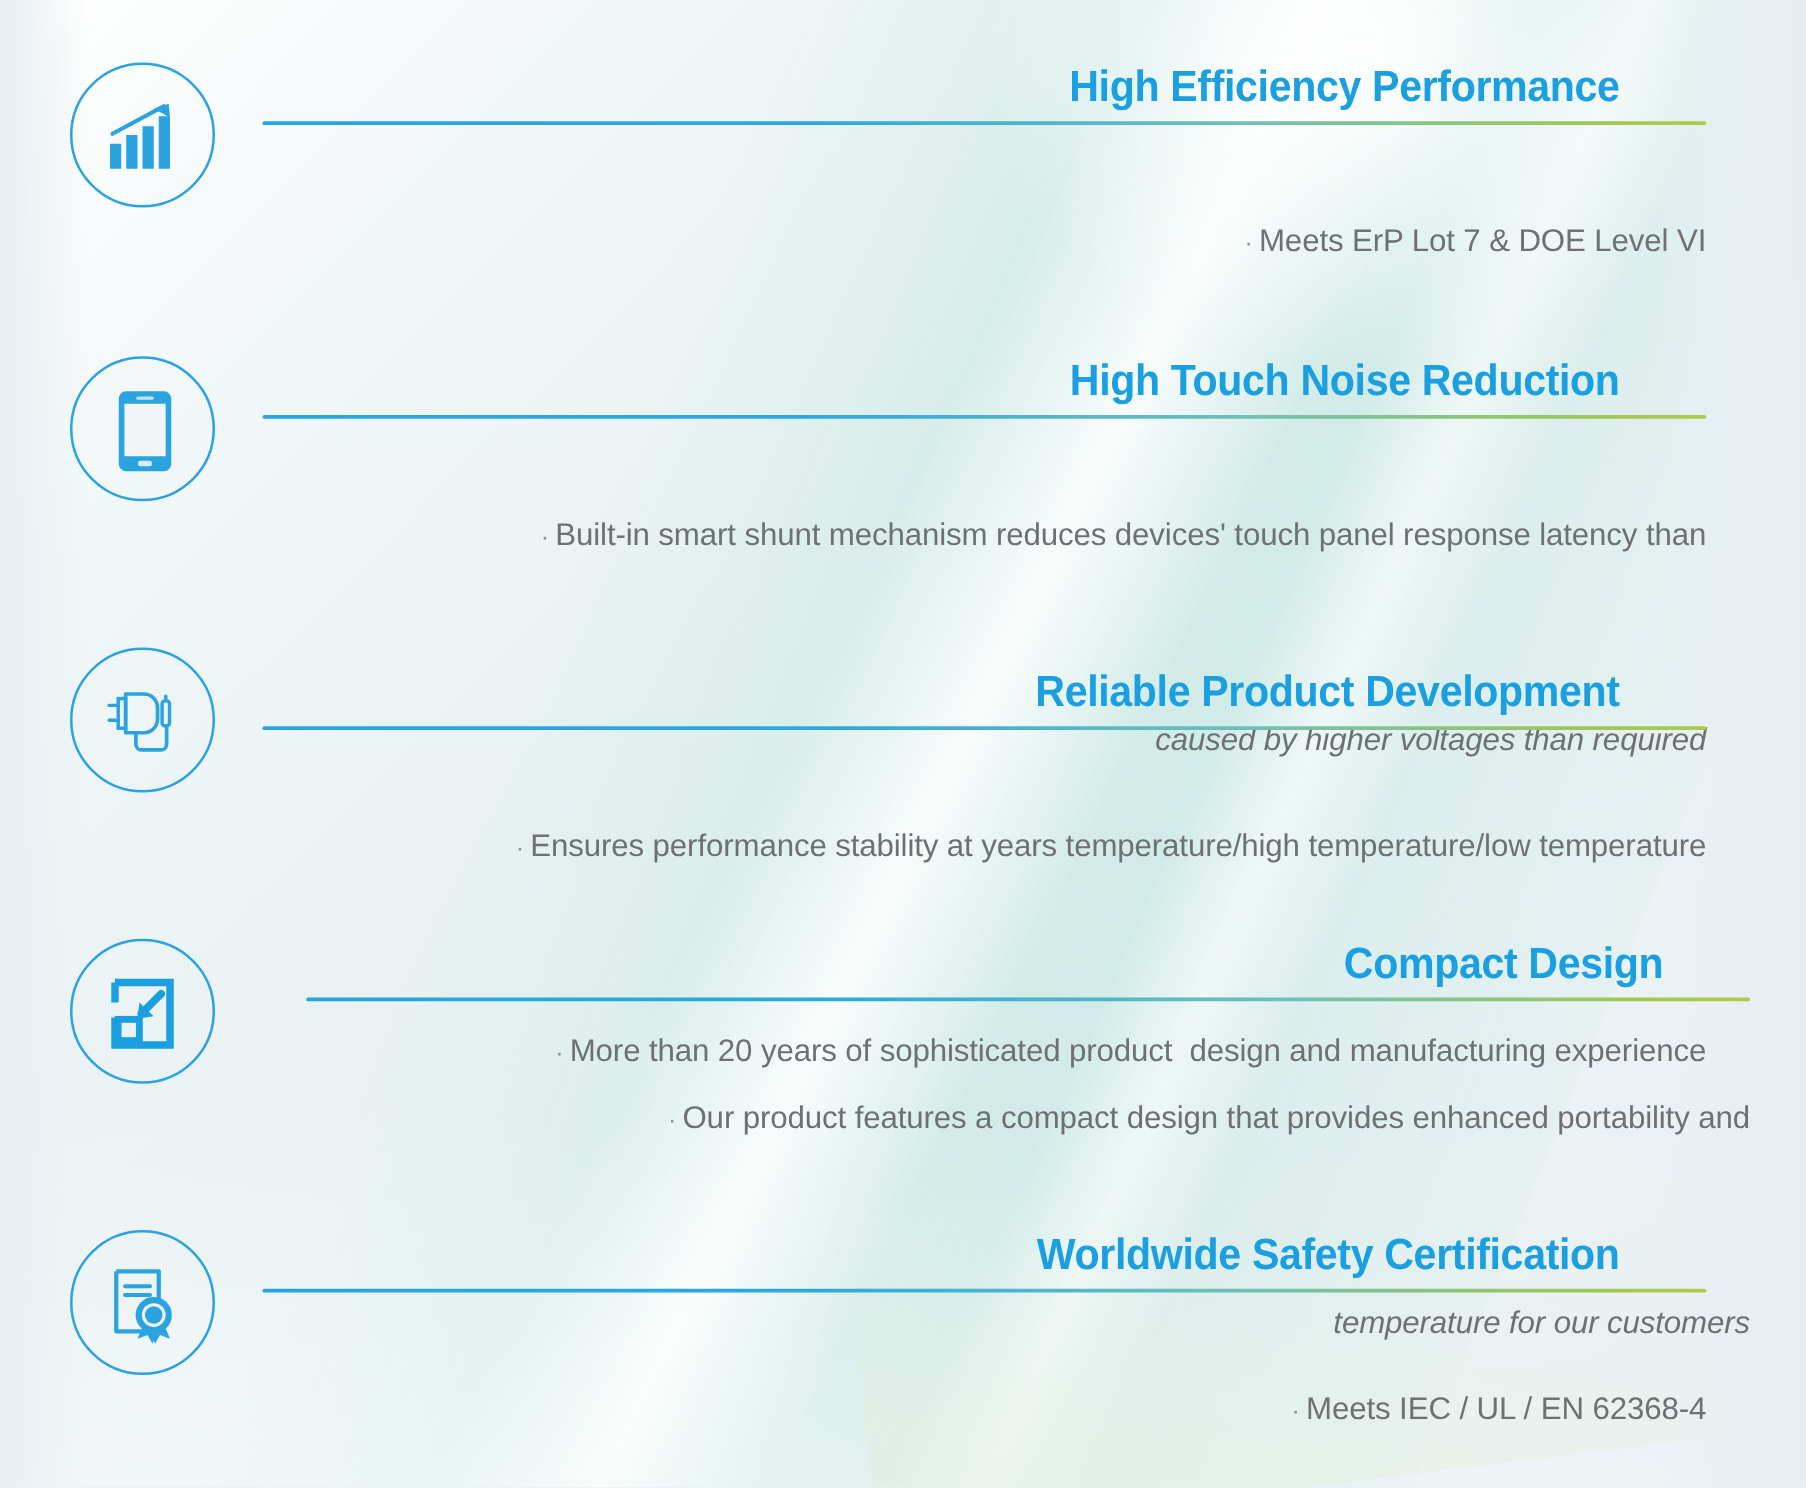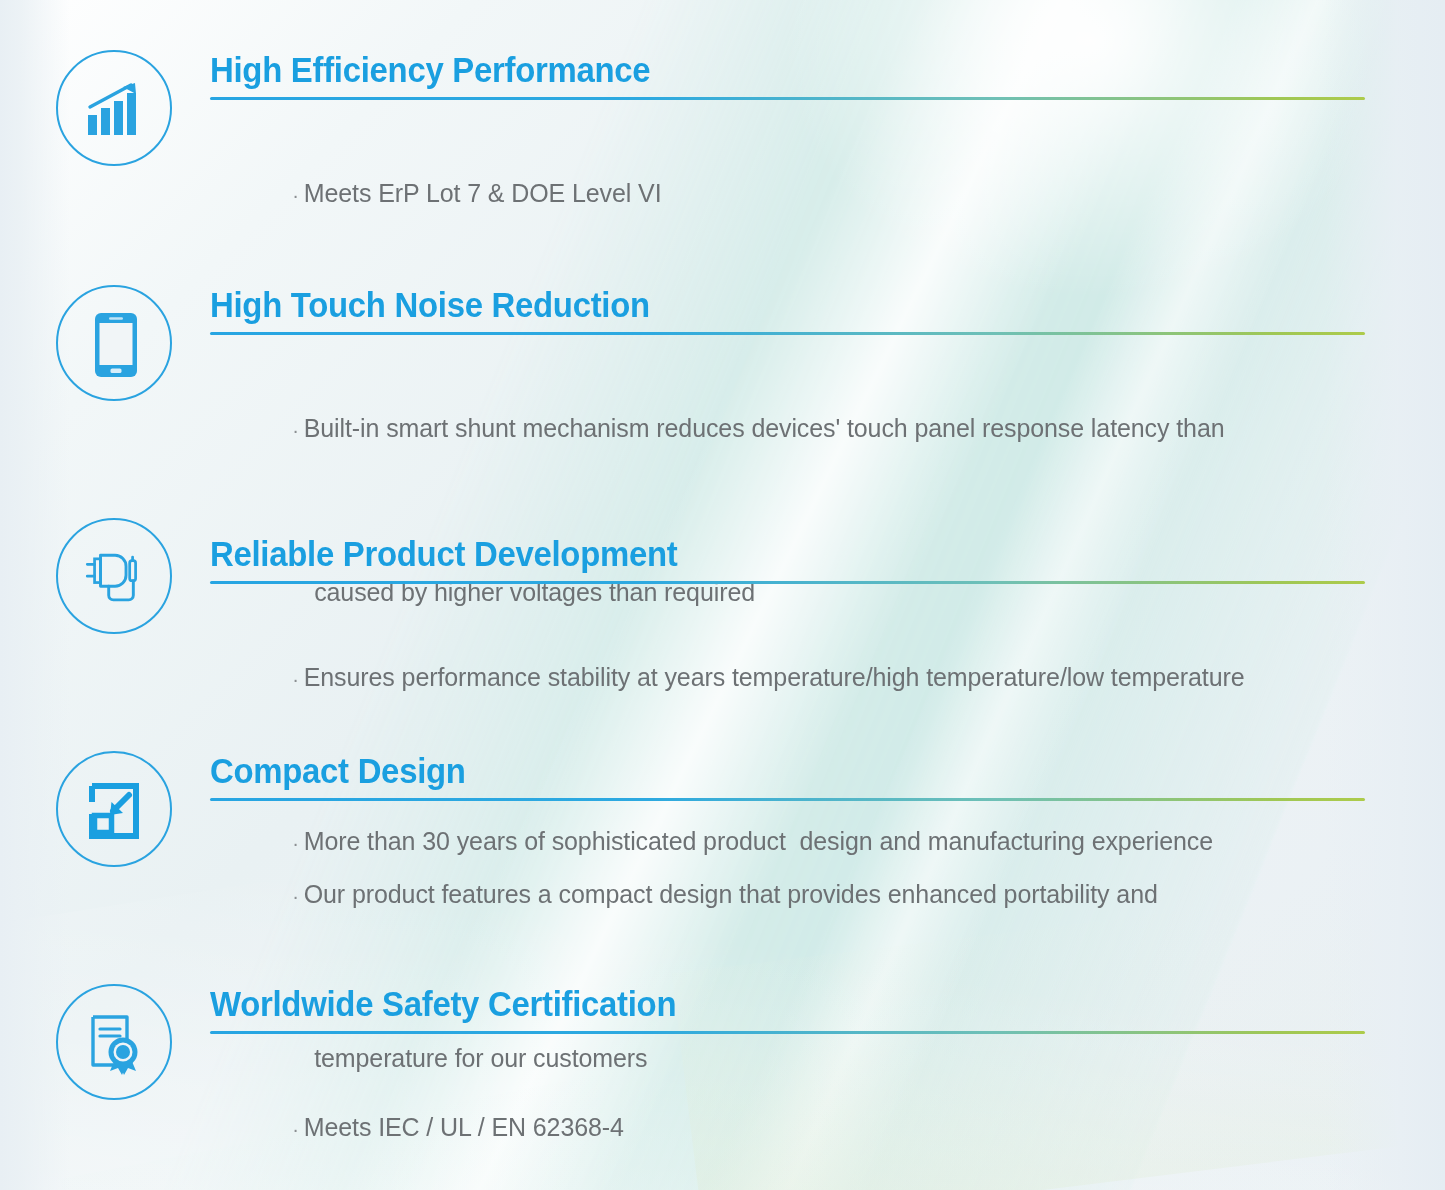--- a/index.html
+++ b/index.html
@@ -15,20 +15,21 @@
   }
 
   
   .page {
     position: relative;
     width: 1445px;
     height: 1190px;
     overflow: hidden;
     background:
       linear-gradient(135deg, #ffffff 0%, #f2f7f8 18%, #e9f1f3 42%, #eef3f6 65%, #e8eff3 100%);
+    text-align: right;
   }
   .bg-layer { position: absolute; inset: 0; pointer-events: none; }
 
   .bg-band-mint {
     position: absolute;
     left: 430px; top: -340px;
     width: 900px; height: 1900px;
     background: linear-gradient(90deg, rgba(214,237,234,0) 0%, rgba(210,236,232,0.75) 25%, rgba(205,234,230,0.85) 60%, rgba(212,236,233,0.2) 100%);
     transform: rotate(22deg);
     filter: blur(1px);
@@ -157,21 +158,21 @@
     font-size: 25px;
     line-height: 54px;
     letter-spacing: -0.1px;
     white-space: pre;
   }
   .bullet-dot {
     color: #8b8f92;
     font-size: 20px;
     padding-right: 5px;
   }
-  .cont-indent { padding-left: 22px; }
+  .cont-indent { padding-left: 22px; font-style: italic; }
 </style>
 </head>
 <body>
 
 <div class="page">
 
   <div class="bg-layer">
     <div class="bg-band-mint"></div>
     <div class="bg-band-white-a"></div>
     <div class="bg-band-white-b"></div>
@@ -251,40 +252,40 @@
         </div>
       </div>
       <div class="feature-body" style="top:16px;">
         <div class="feature-title">Reliable Product Development</div>
         <div class="feature-rule"></div>
         <div class="feature-lines">
           <div class="feature-line">
             <span class="bullet-dot">·</span><span>Ensures performance stability at years temperature/high temperature/low temperature</span>
           </div>
           <div class="feature-line">
-            <span class="bullet-dot">·</span><span>More than 30 years of sophisticated product  design and manufacturing experience</span>
+            <span class="bullet-dot">·</span><span>More than 20 years of sophisticated product  design and manufacturing experience</span>
           </div>
         </div>
       </div>
     </div>
 
     <div class="feature" style="top:751px;">
       <div class="icon-wrap">
         <div class="icon-ring"></div>
         <div class="icon-glyph">
           <svg width="58" height="60" viewBox="0 0 58 60">
             <path d="M5 5 h44 v50 h-44 v-22" fill="none" stroke="#1a9fe0" stroke-width="6"></path>
             <path d="M5 5 v16" stroke="#1a9fe0" stroke-width="6"></path>
             <rect x="7.5" y="34.5" width="17" height="17" fill="none" stroke="#1a9fe0" stroke-width="5.5"></rect>
             <path d="M42 14 L26 30" stroke="#1a9fe0" stroke-width="6" stroke-linecap="round"></path>
             <path d="M23 34 L24.5 21 L36 32 Z" fill="#1a9fe0"></path>
           </svg>
         </div>
       </div>
-      <div class="feature-body" style="top:0;">
+      <div class="feature-body" style="top:0;margin-left:35px;">
         <div class="feature-title">Compact Design</div>
         <div class="feature-rule"></div>
         <div class="feature-lines">
           <div class="feature-line">
             <span class="bullet-dot">·</span><span>Our product features a compact design that provides enhanced portability and</span>
           </div>
           <div class="feature-line cont-indent">
             <span>temperature for our customers</span>
           </div>
         </div>

